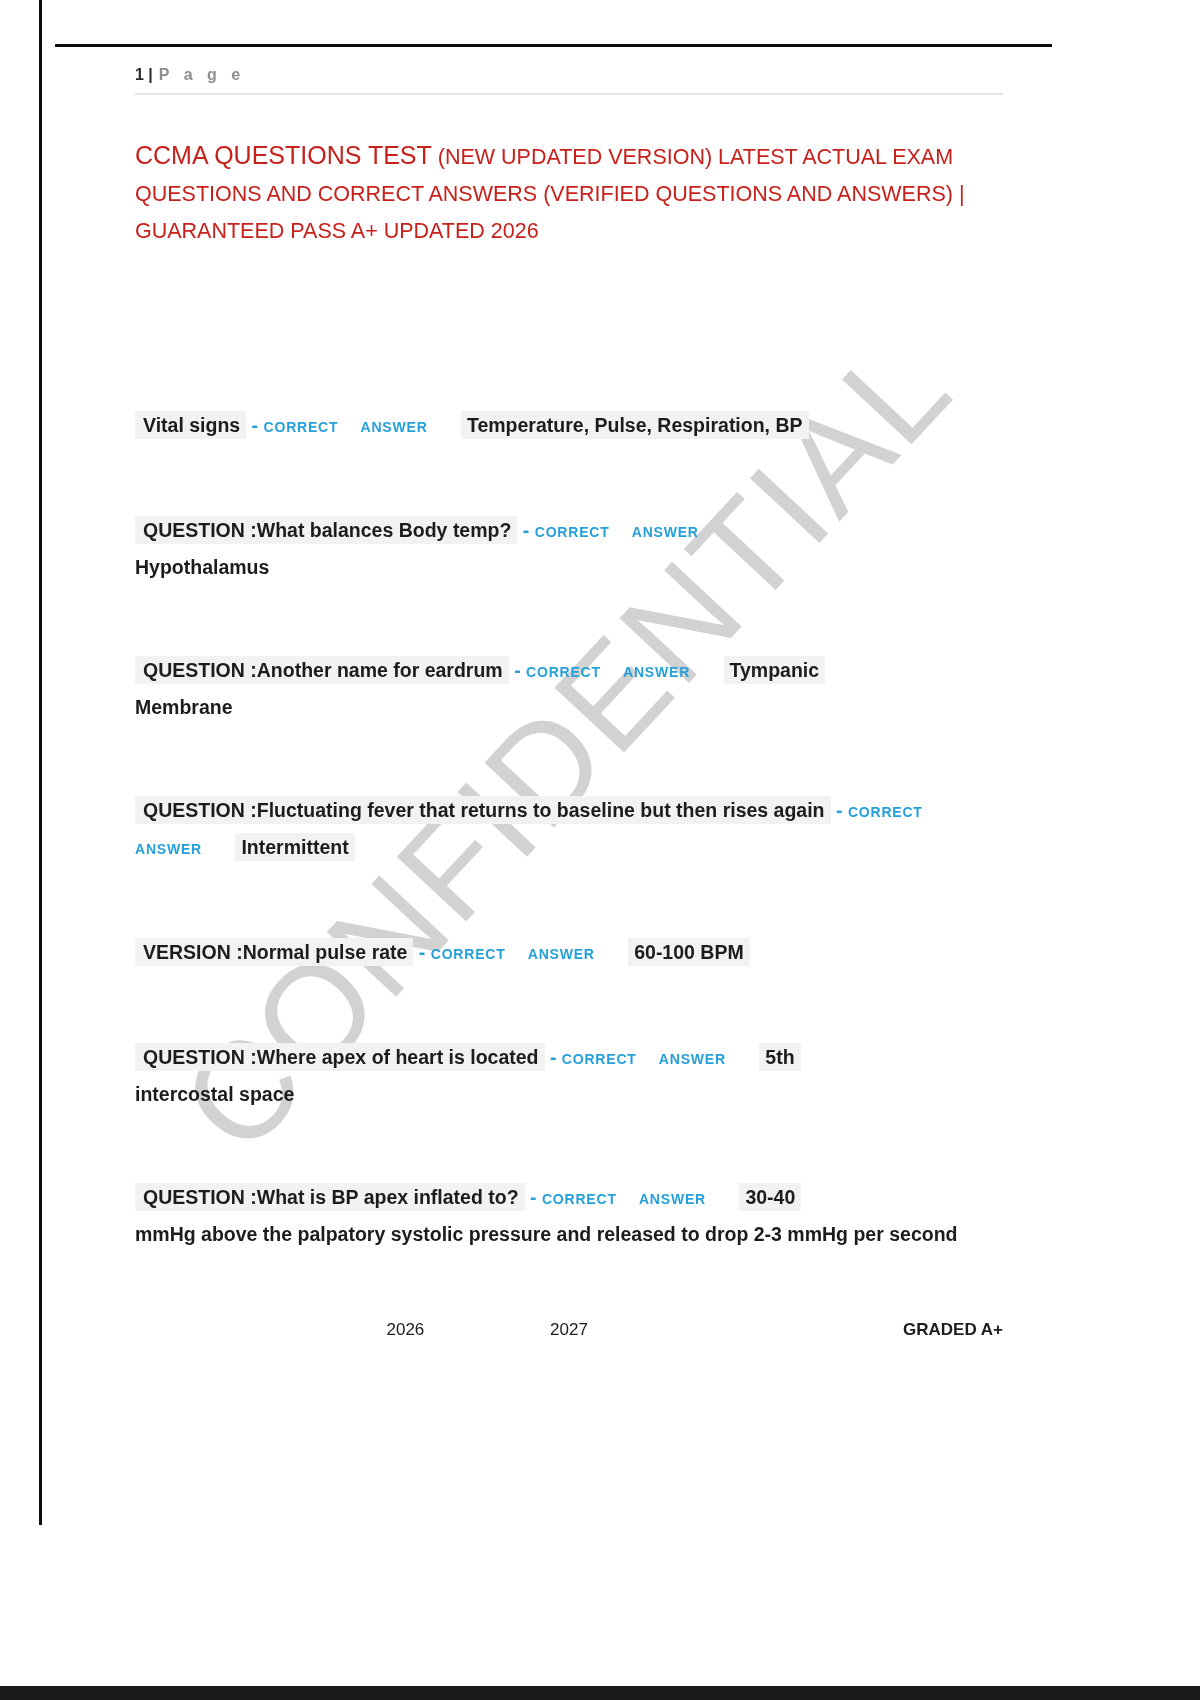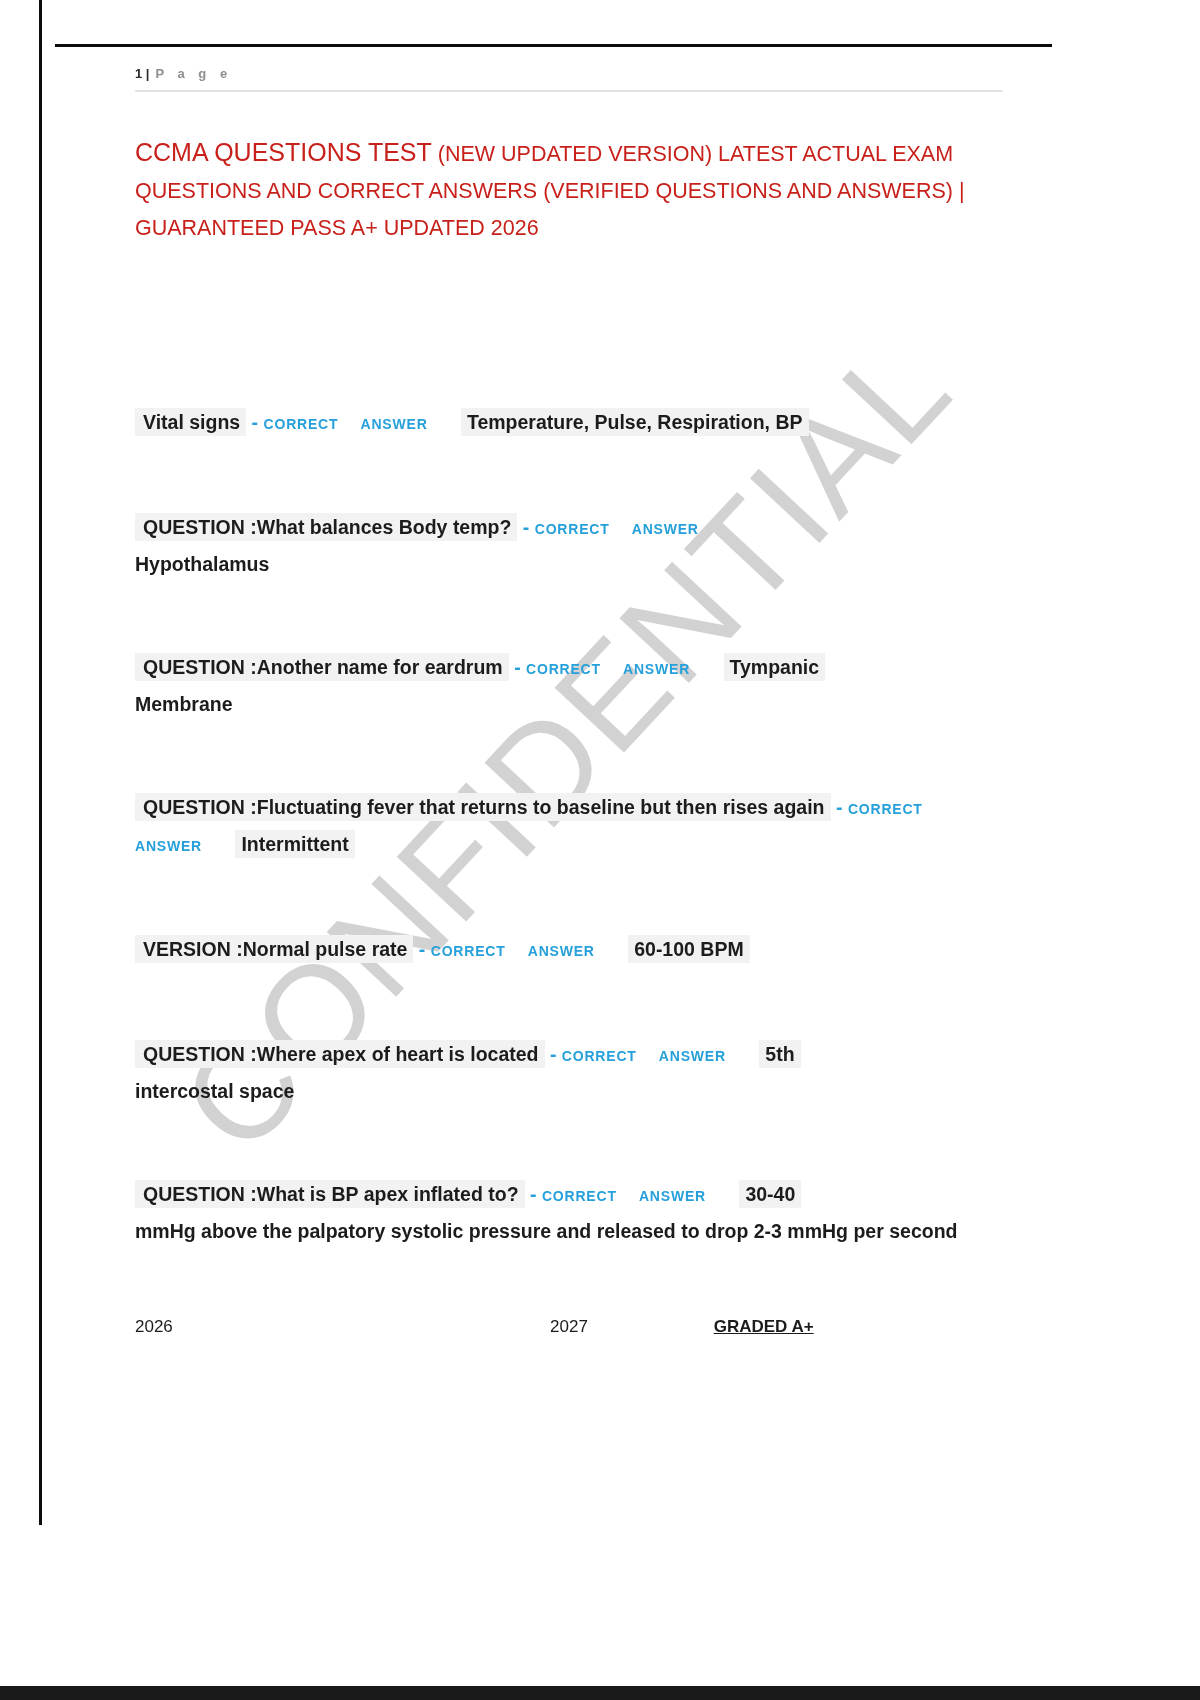--- a/index.html
+++ b/index.html
@@ -33,21 +33,21 @@
     transform: translate(-50%, -50%) rotate(-47deg);
     font-size: 138px; font-weight: 500; letter-spacing: 3px;
     color: var(--watermark-gray, #8a8a8a); opacity: 0.38;
     z-index: 1; white-space: nowrap; user-select: none;
   }
 
   .content {
     position: absolute; left: 135px; top: 66px; width: 868px; z-index: 2;
   }
 
-  .page-head { font-size: 13px; font-weight: 700; color: #2b2b2b; }
+  .page-head { font-size: 16px; font-weight: 700; color: #2b2b2b; }
   .page-word { color: #8e8e8e; letter-spacing: 5px; font-weight: 600; margin-left: 6px; }
   .head-rule { border: 0; border-top: 2px solid #e4e4e4; margin: 9px 0 0 0; }
 
   .title {
     margin-top: 42px;
     color: var(--title-red, #c8201a);
     font-weight: 400;
     font-size: 21.5px;
     line-height: 37px;
   }
@@ -70,23 +70,23 @@
   }
   .qa-answer-inline {
     background: var(--highlight, #f2f2f2);
     padding: 3px 6px; margin-left: 28px;
   }
 
   .footer {
     display: flex; margin-top: 55px;
     font-size: 17px; color: #1c1c1c; font-weight: 500;
   }
-  .footer .f-left  { flex: 1; text-align: left; }
+  .footer .f-left  { flex: 1; text-align: right; }
   .footer .f-center{ flex: 1; text-align: center; }
-  .footer .f-right { flex: 1; font-weight: 700; text-decoration: underline; }
+  .footer .f-right { flex: 1; text-align: right; font-weight: 700; }
 </style>
 </head>
 <body>
 
 <div class="doc">
 
   <div class="border-left"></div>
   <div class="border-top"></div>
 
   <div class="watermark">CONFIDENTIAL</div>

